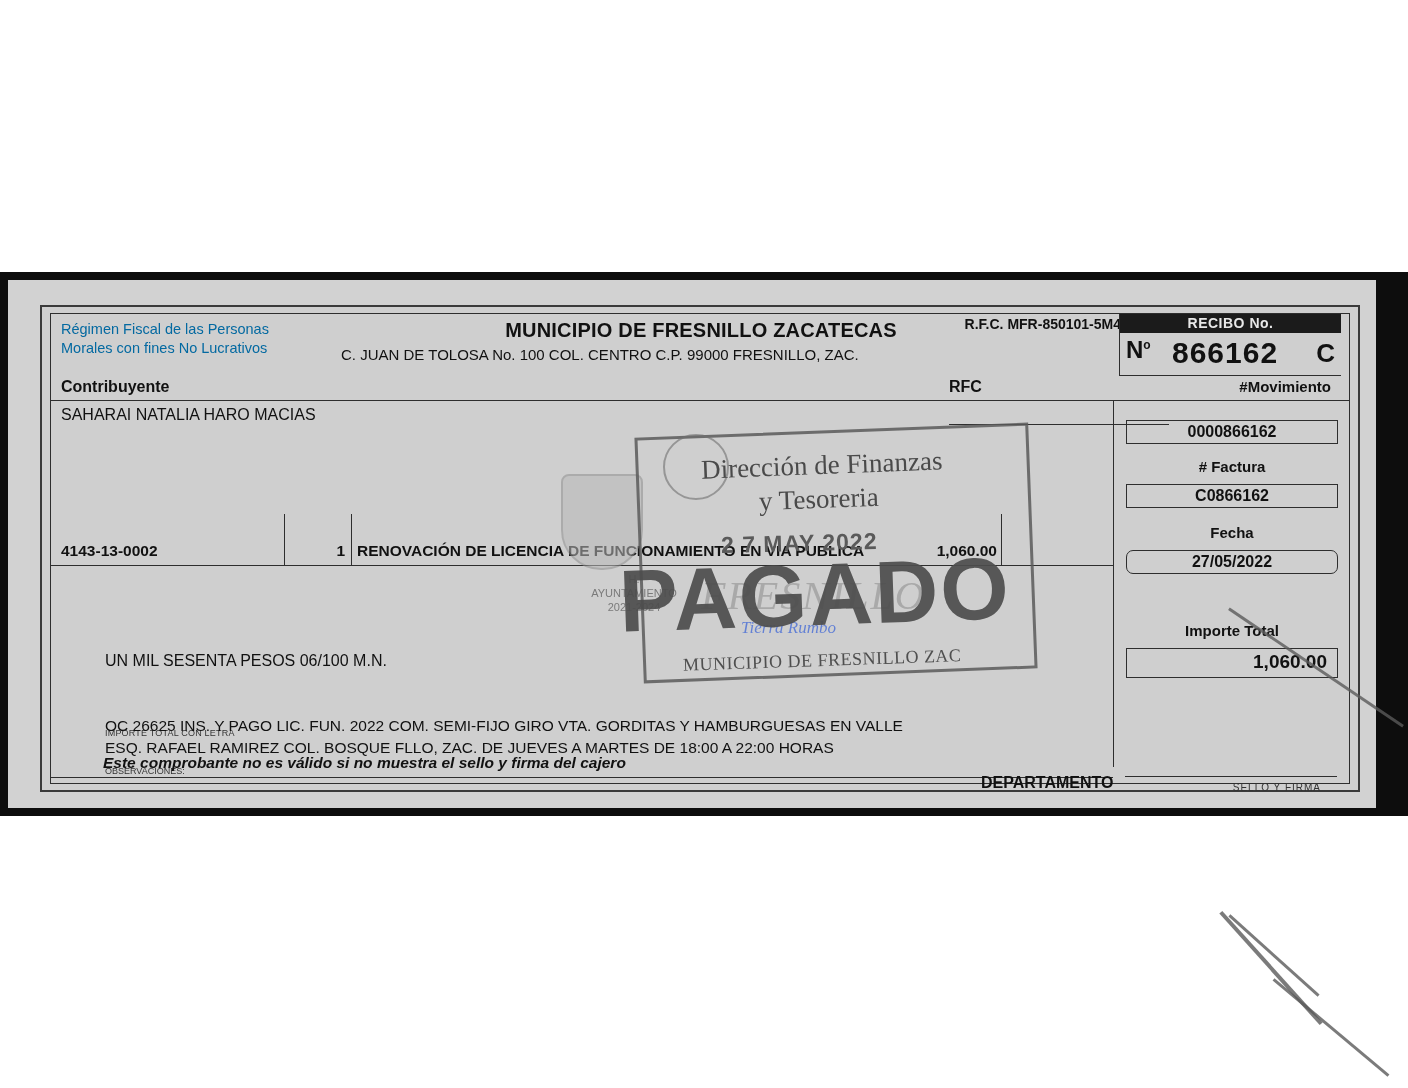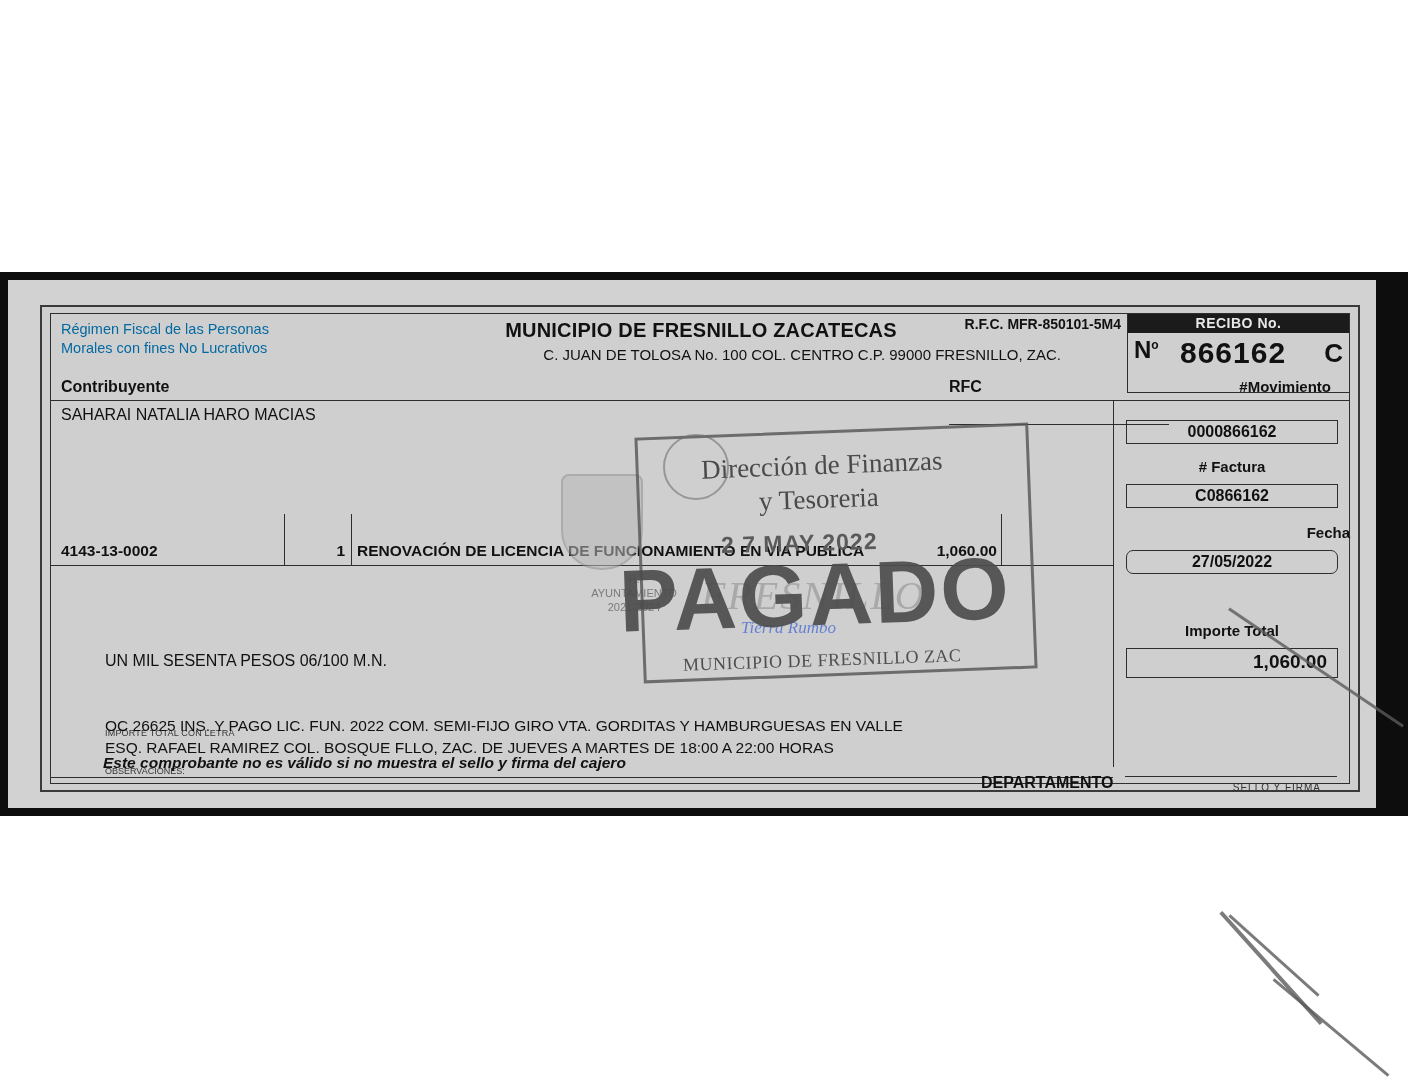--- a/index.html
+++ b/index.html
@@ -72,35 +72,35 @@
     width: 720px;
     text-align: center;
     font-size: 20px;
     font-weight: bold;
     letter-spacing: .2px;
   }
   .muni-addr {
     position: absolute;
     left: 290px; top: 32px;
     width: 720px;
-    text-align: right;
+    text-align: left;
     font-size: 15px;
   }
   .rfc-top {
     position: absolute;
     right: 228px; top: 2px;
     font-size: 14px;
     font-weight: bold;
     white-space: nowrap;
   }
   .recibo-box {
     position: absolute;
-    right: 0; top: 0;
+    right: 8px; top: 0;
     width: 222px;
-    height: 79px;
+    height: 62px;
     border-left: 1.5px solid #2e2e2e;
     border-bottom: 1.5px solid #2e2e2e;
     box-sizing: border-box;
   }
   .recibo-label {
     position: absolute;
     left: 0; top: 0;
     width: 100%;
     height: 19px;
     background: #1b1b1b;
@@ -198,21 +198,21 @@
     position: absolute;
     left: 0;
     width: 236px;
     text-align: center;
     font-size: 15px;
     font-weight: bold;
   }
   .mov-box   { top: 20px; }
   .fact-lbl  { top: 58px; }
   .fact-box  { top: 84px; }
-  .fecha-lbl { top: 124px; text-align: right; }
+  .fecha-lbl { top: 124px; }
   .fecha-box { top: 150px; border-radius: 7px; }
   .tot-lbl   { top: 222px; }
   .tot-box   { top: 248px; height: 30px; text-align: right; padding-right: 10px; font-size: 19px; line-height: 26px;}
 
   
   .tbl-head {
     position: absolute;
     left: 0;
     top: 200px;
     right: 236px;

